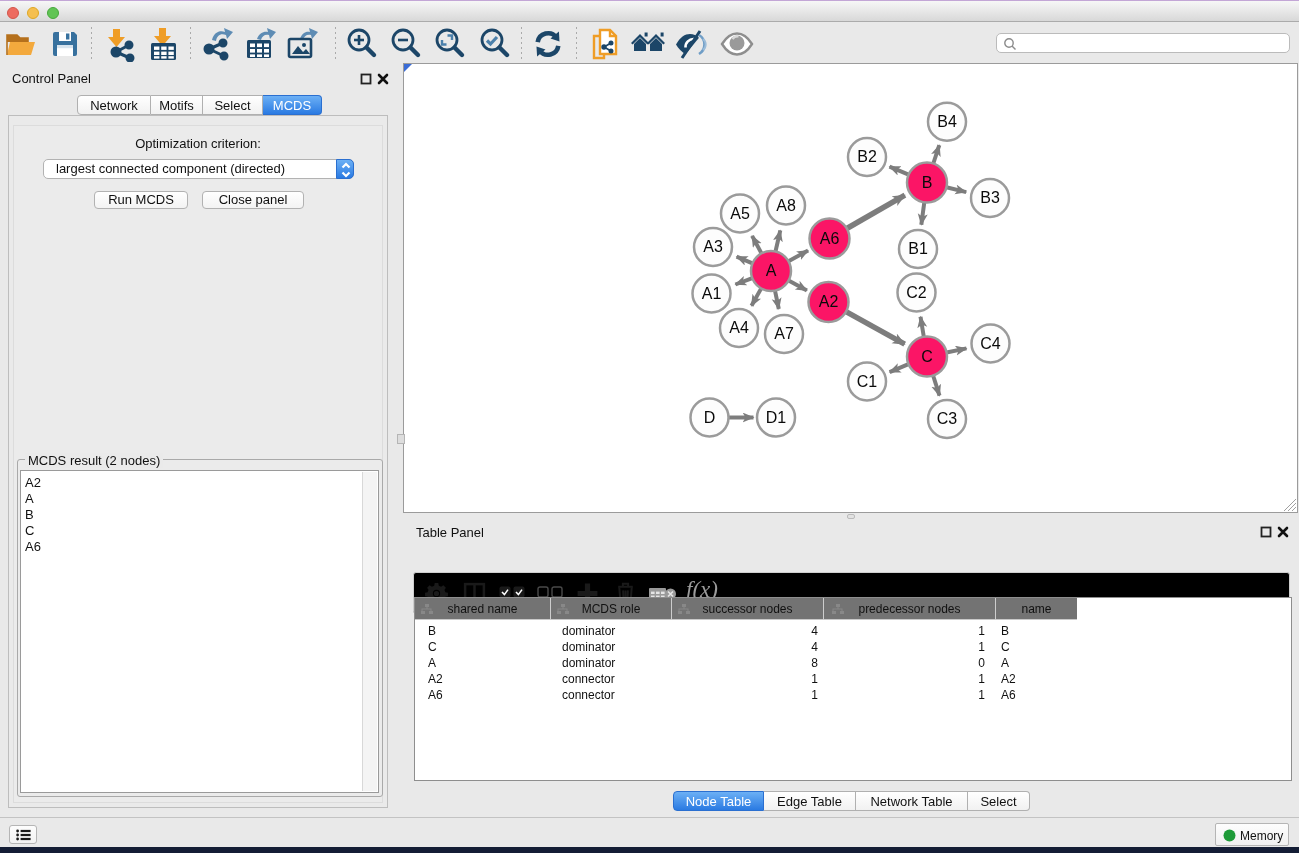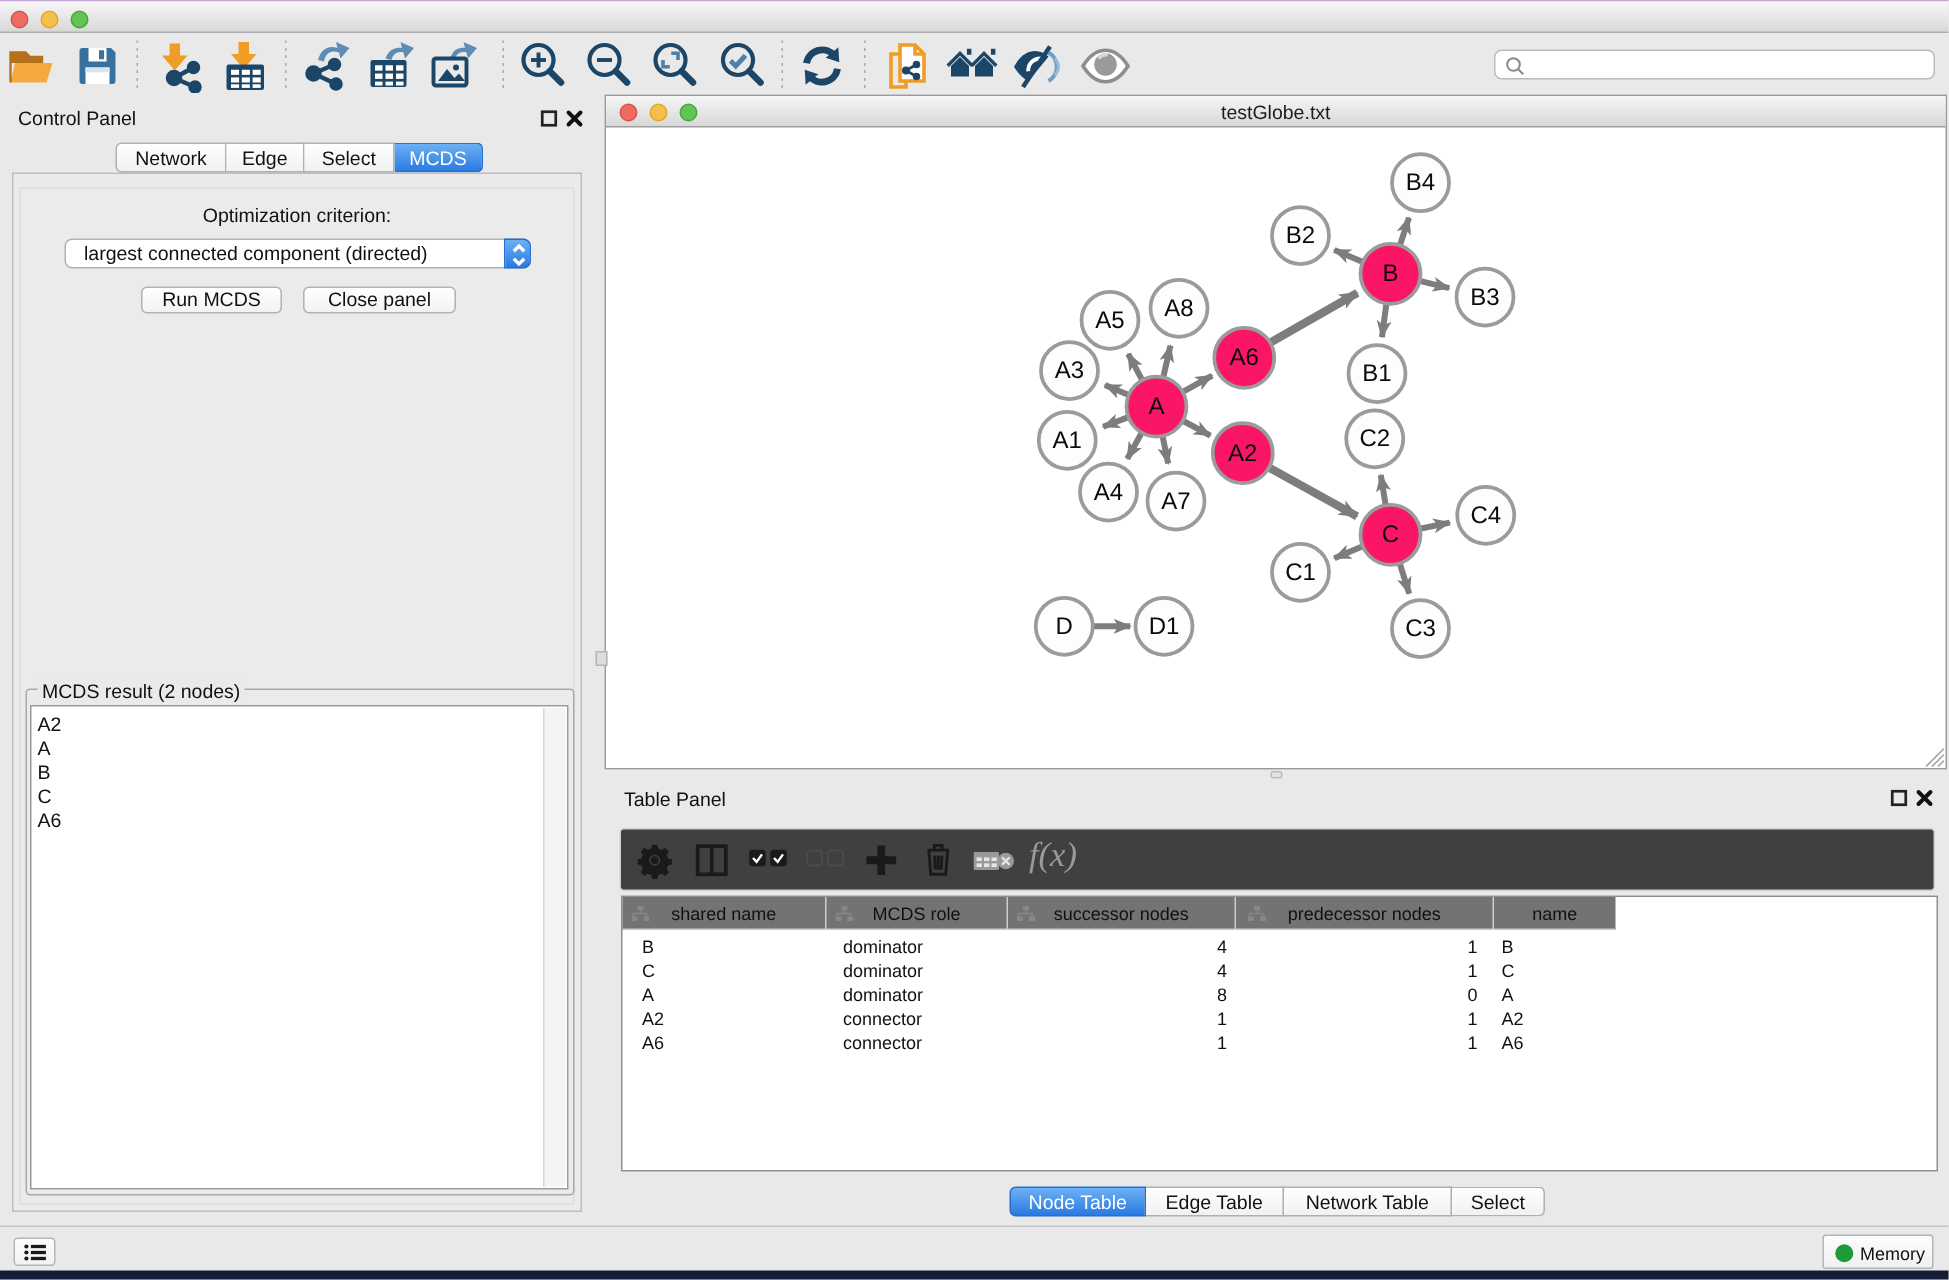--- a/index.html
+++ b/index.html
@@ -55,22 +55,22 @@
   background:linear-gradient(#f6f6f6,#d7d7d7); border-bottom:1px solid #9e9e9e; }
 #nw-title .t { position:absolute; left:0; right:0; top:3px; text-align:center;
   font-size:13px; color:#1c1c1c; }
 
 #vsplit-grip { left:397px; top:434px; width:8px; height:10px; background:#ddd;
   border:1px solid #b5b5b5; }
 #hsplit-grip { left:847px; top:514px; width:8px; height:5px; background:#e2e2e2;
   border:1px solid #bbb; border-radius:2px; }
 
 #tp-title { left:416px; top:525px; font-size:13px; color:#111; }
-#tp-toolbar { left:413px; top:552px; width:877px; height:42px;
-  background:#404040; border:1px solid #cecece; border-radius:3px; }
+#tp-toolbar { left:413px; top:572px; width:877px; height:42px;
+  background:#000000; border:1px solid #cecece; border-radius:3px; }
 #tbl { left:414px; top:597px; width:878px; height:184px; background:#fff;
   border:1px solid #8e8e8e; }
 #tbl-head { position:absolute; left:0; top:0; width:662px; height:22px;
   background:#737373; border-bottom:1px solid #c9c9c9; }
 .hcell { position:absolute; top:0; height:22px; border-right:1px solid #cdcdcd;
   font-size:12px; color:#111; text-align:center; line-height:22px; }
 .trow { position:absolute; font-size:12px; color:#111; height:16px; line-height:16px; }
 .hico { position:absolute; top:5px; }
 
 #btabs { left:673px; top:791px;align-items:center; }
@@ -244,21 +244,21 @@
 <svg class="abs" style="left:360px;top:73px;" width="12" height="12" viewBox="0 0 12 12">
   <rect x="1.5" y="1.5" width="9" height="9" fill="none" stroke="#222" stroke-width="1.8"></rect>
 </svg>
 <svg class="abs" style="left:377px;top:73px;" width="12" height="12" viewBox="0 0 12 12">
   <path d="M2 2 L10 10 M10 2 L2 10" stroke="#111" stroke-width="2.6" stroke-linecap="round"></path>
 </svg>
 <div class="abs" id="cp-box"></div>
 <div class="abs" id="cp-inner"></div>
 <div class="tabs" style="left:77px; top:95px;">
   <div class="tab first" style="width:74px;">Network</div>
-  <div class="tab" style="width:52px;">Edge</div>
+  <div class="tab" style="width:52px;">Motifs</div>
   <div class="tab" style="width:60px;">Select</div>
   <div class="tab sel last" style="width:59px;">MCDS</div>
 </div>
 <div class="abs" id="opt-label">Optimization criterion:</div>
 <div class="abs" id="dropdown">largest connected component (directed)</div>
 <div class="abs" id="dd-btn">
   <svg style="position:absolute;left:3px;top:2px;" width="12" height="16" viewBox="0 0 12 16">
     <path d="M2.5 5.5 L6 2 L9.5 5.5" fill="none" stroke="#fff" stroke-width="2.2"></path>
     <path d="M2.5 10.5 L6 14 L9.5 10.5" fill="none" stroke="#fff" stroke-width="2.2"></path>
   </svg>
@@ -273,26 +273,20 @@
   <div class="it" style="top:36px;">B</div>
   <div class="it" style="top:52px;">C</div>
   <div class="it" style="top:68px;">A6</div>
   <div id="lb-scroll"></div>
 </div>
 
 <div class="abs" id="netwin">
   <svg style="position:absolute;left:0;top:0;" width="8" height="8" viewBox="0 0 8 8">
     <path d="M0 0 L8 0 L0 8 z" fill="#3a6cd6"></path>
   </svg>
-  <div id="nw-title">
-    <div class="tl" style="left:9px;top:5px;background:#ed6b60;border:1px solid #d3554a;"></div>
-    <div class="tl" style="left:29px;top:5px;background:#f5bf50;border:1px solid #dfa723;"></div>
-    <div class="tl" style="left:49px;top:5px;background:#61c455;border:1px solid #47a83c;"></div>
-    <div class="t">testGlobe.txt</div>
-  </div>
   <svg id="graph" width="893" height="426" style="position:absolute;left:0;top:22px;" viewBox="0 0 893 426">
     <defs>
       <marker id="arw" markerWidth="14" markerHeight="11" refX="11" refY="5" orient="auto" markerUnits="userSpaceOnUse">
         <path d="M0,0 L12,5 L0,10 L3,5 z" fill="#7d7d7d"></path>
       </marker>
       <marker id="arwB" markerWidth="15" markerHeight="12" refX="12" refY="5.5" orient="auto" markerUnits="userSpaceOnUse">
         <path d="M0,0 L13,5.5 L0,11 L3.5,5.5 z" fill="#7d7d7d"></path>
       </marker>
     </defs>
     <g stroke="#7d7d7d">

